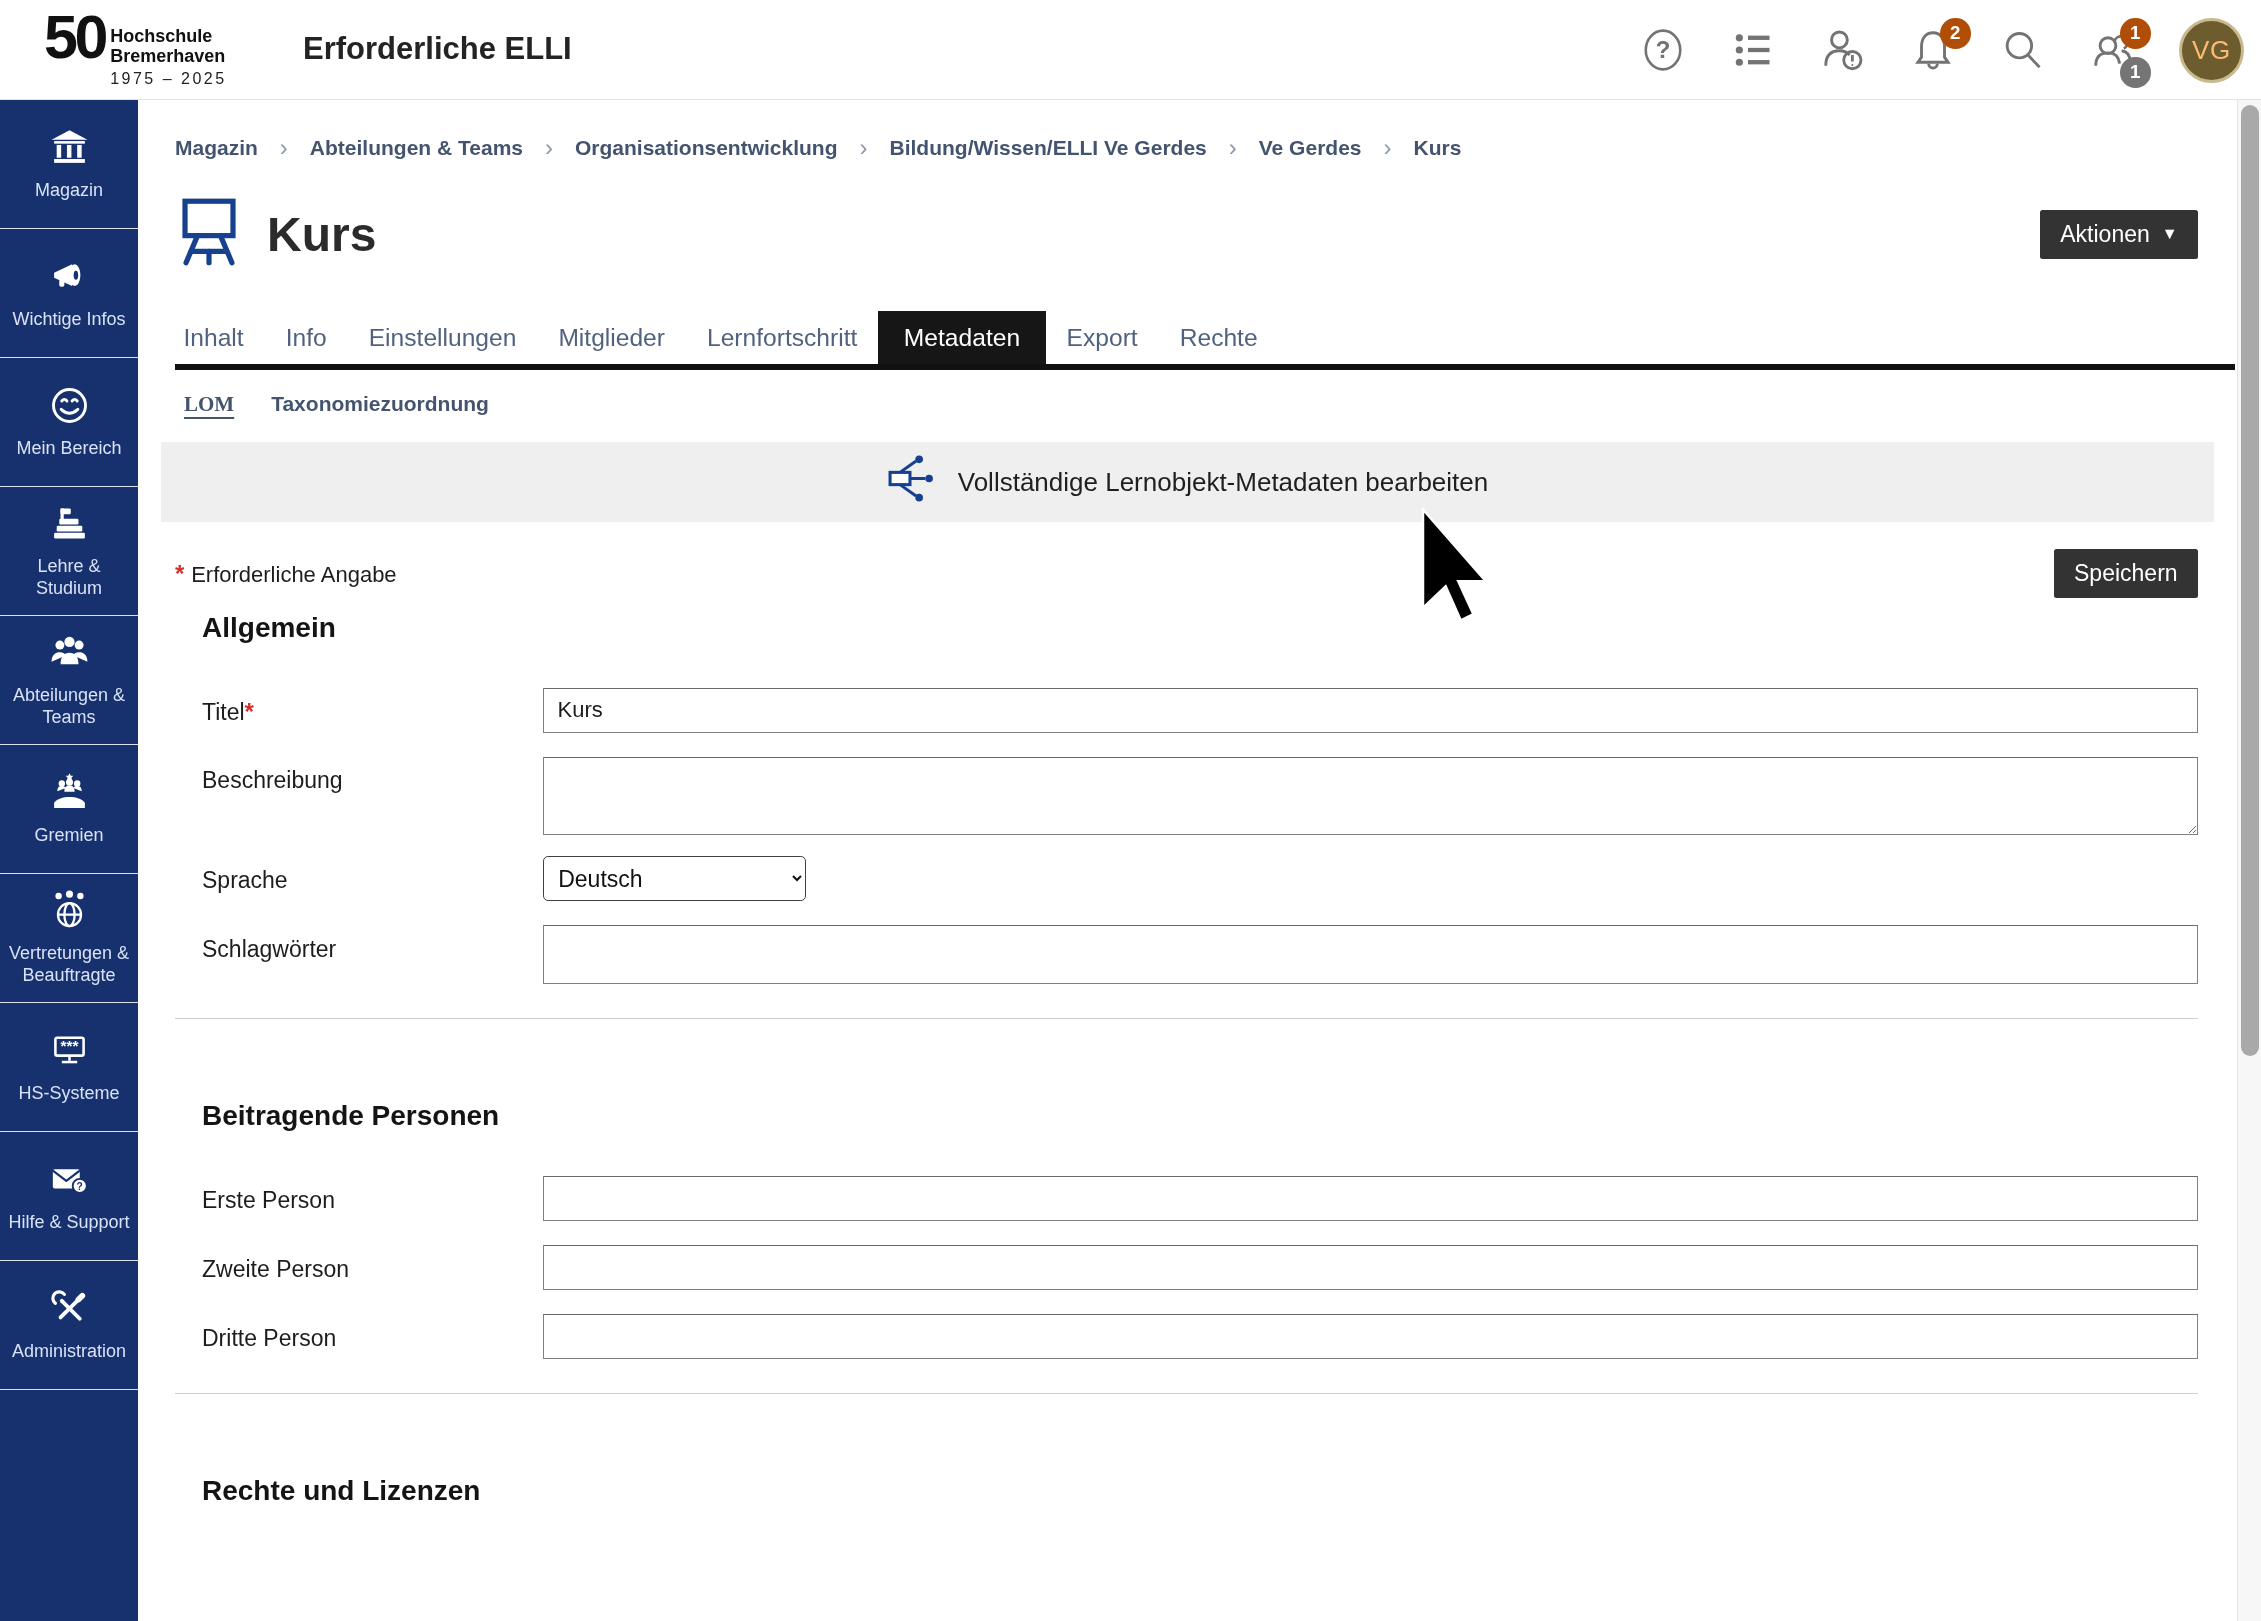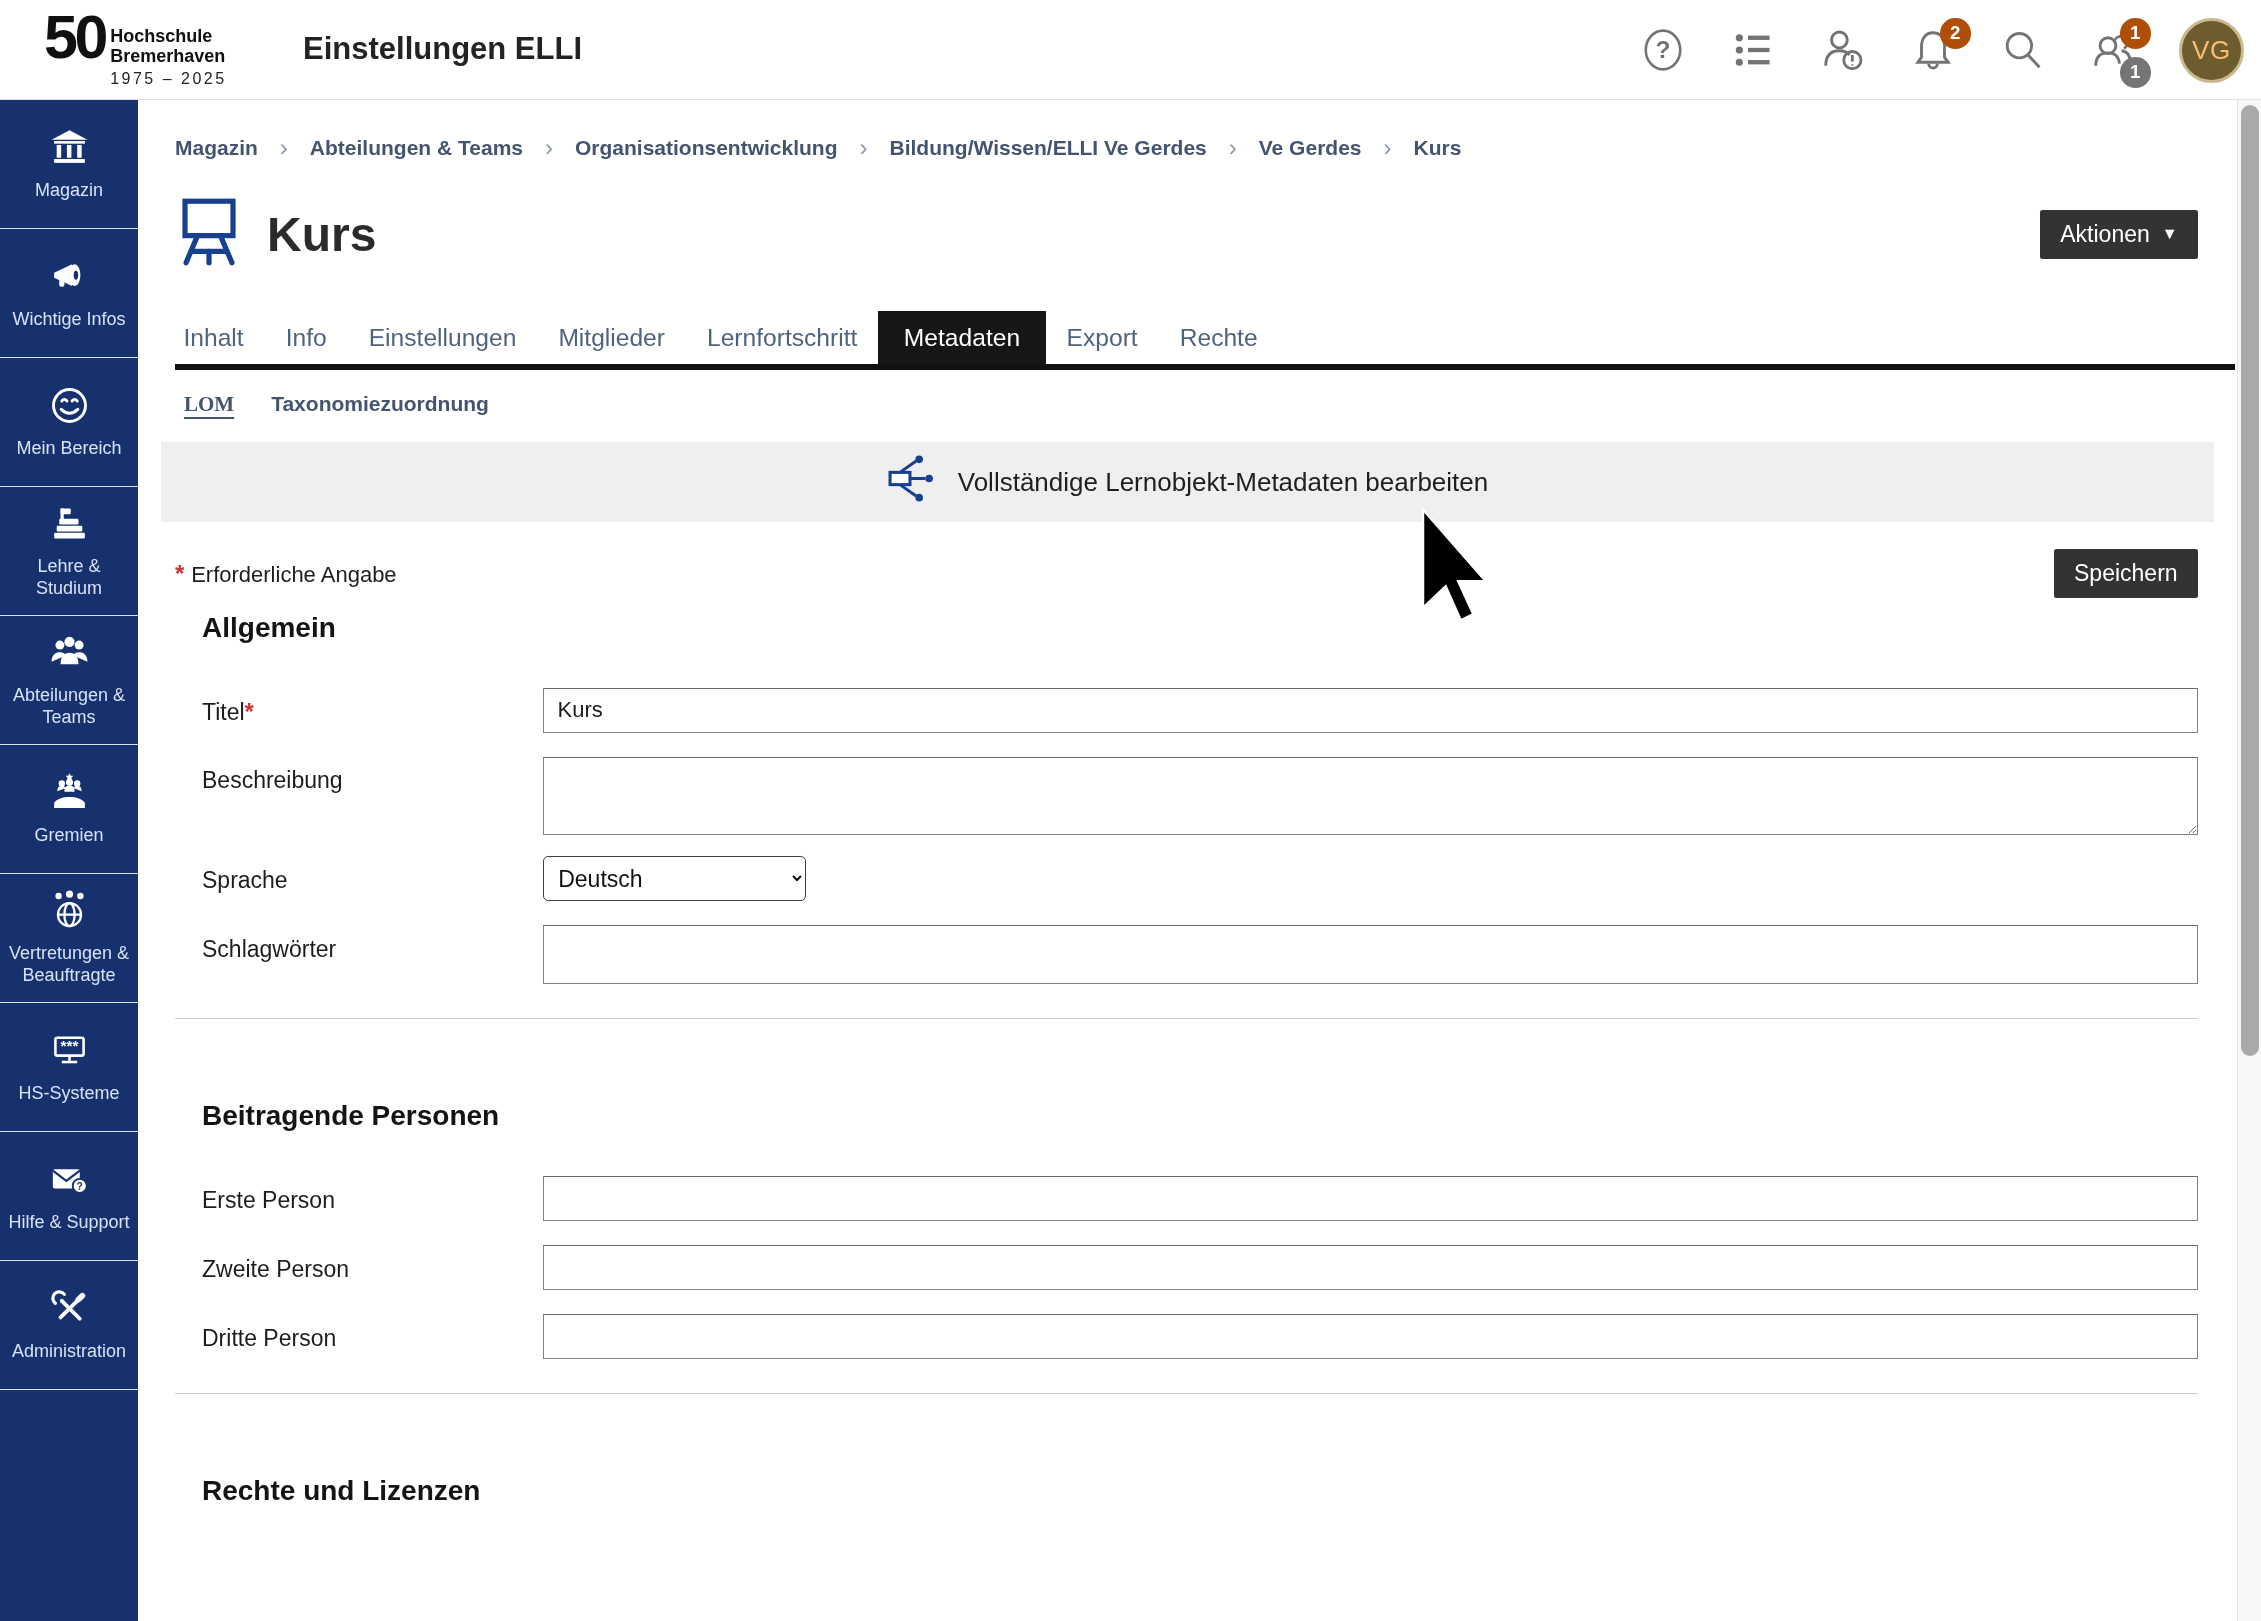--- a/index.html
+++ b/index.html
@@ -103,21 +103,21 @@
 
   <div class="header">
     <div class="logo">
       <div class="logo-50">50</div>
       <div class="logo-text">
         <div class="logo-line">Hochschule</div>
         <div class="logo-line">Bremerhaven</div>
         <div class="logo-years">1975 – 2025</div>
       </div>
     </div>
-    <div class="app-title">Einstellungen ELLI</div>
+    <div class="app-title">Erforderliche ELLI</div>
 
     <div class="header-icons">
       <div class="hicon">
         <svg viewBox="0 0 64 64" fill="none" stroke="#737373" stroke-width="3.6">
           <ellipse cx="32" cy="32" rx="24" ry="27"></ellipse>
           <text x="32" y="43" text-anchor="middle" stroke="none" fill="#737373" font-size="34" font-weight="700" font-family="inherit">?</text>
         </svg>
       </div>
       <div class="hicon">
         <svg viewBox="0 0 64 64" fill="#737373">

